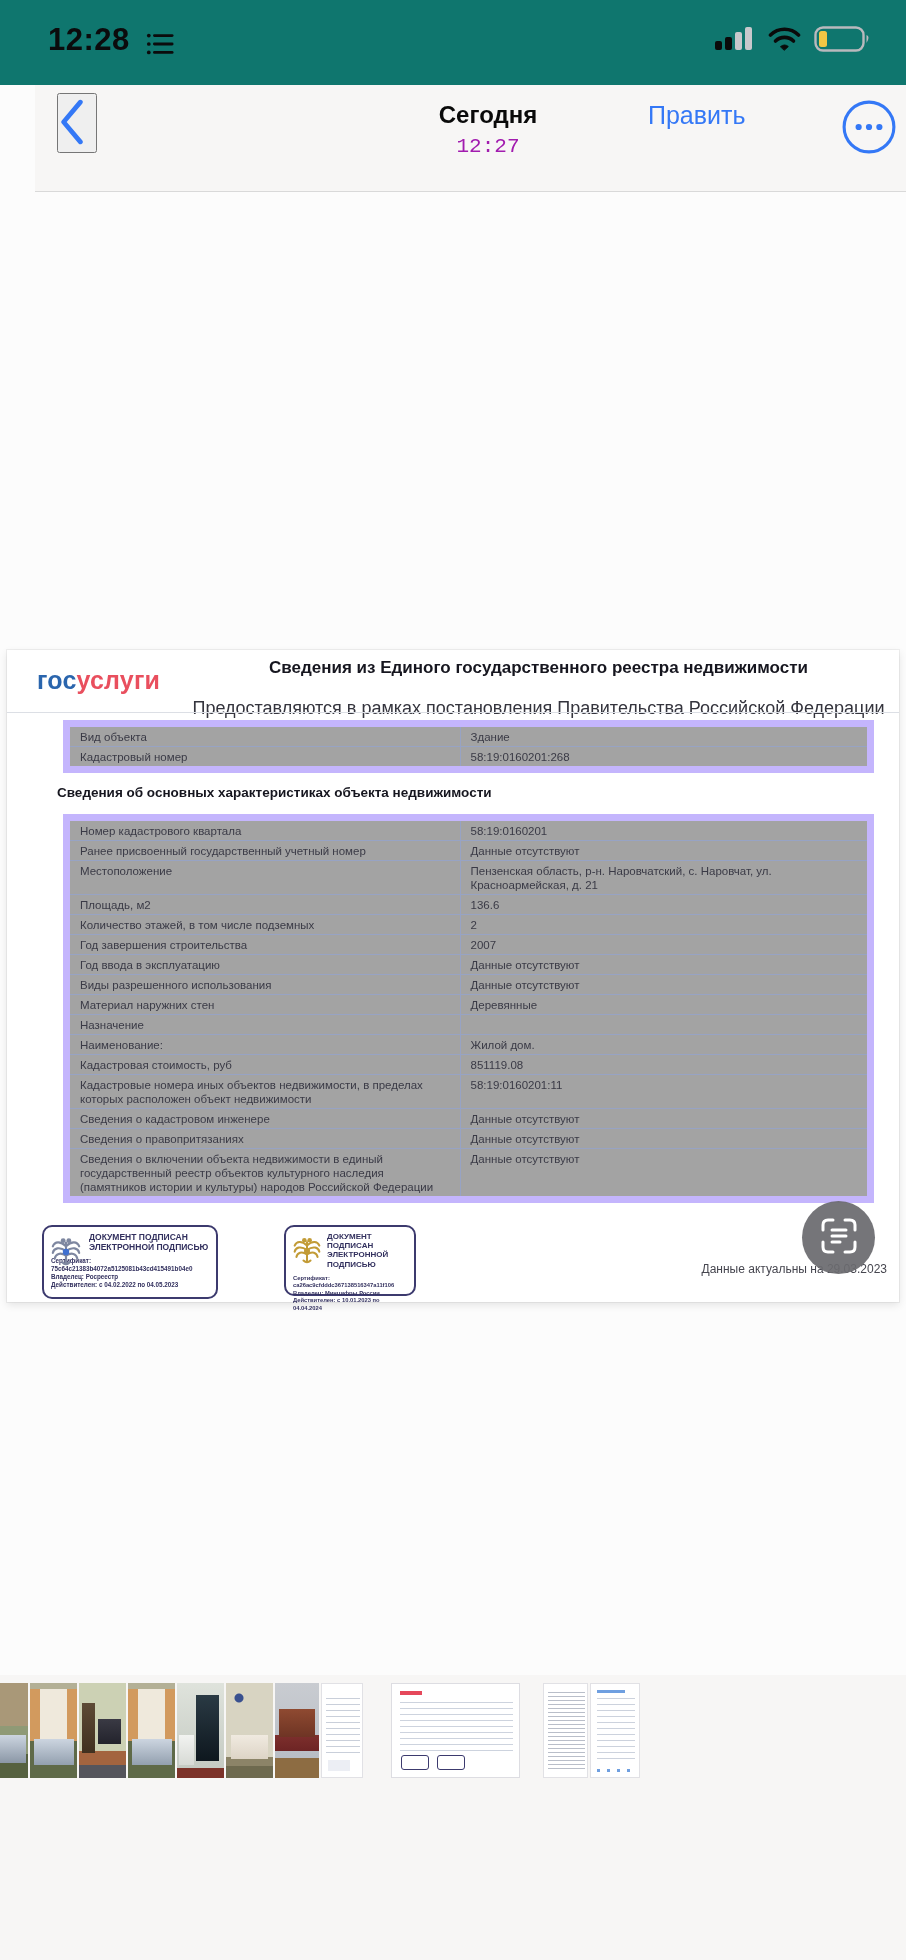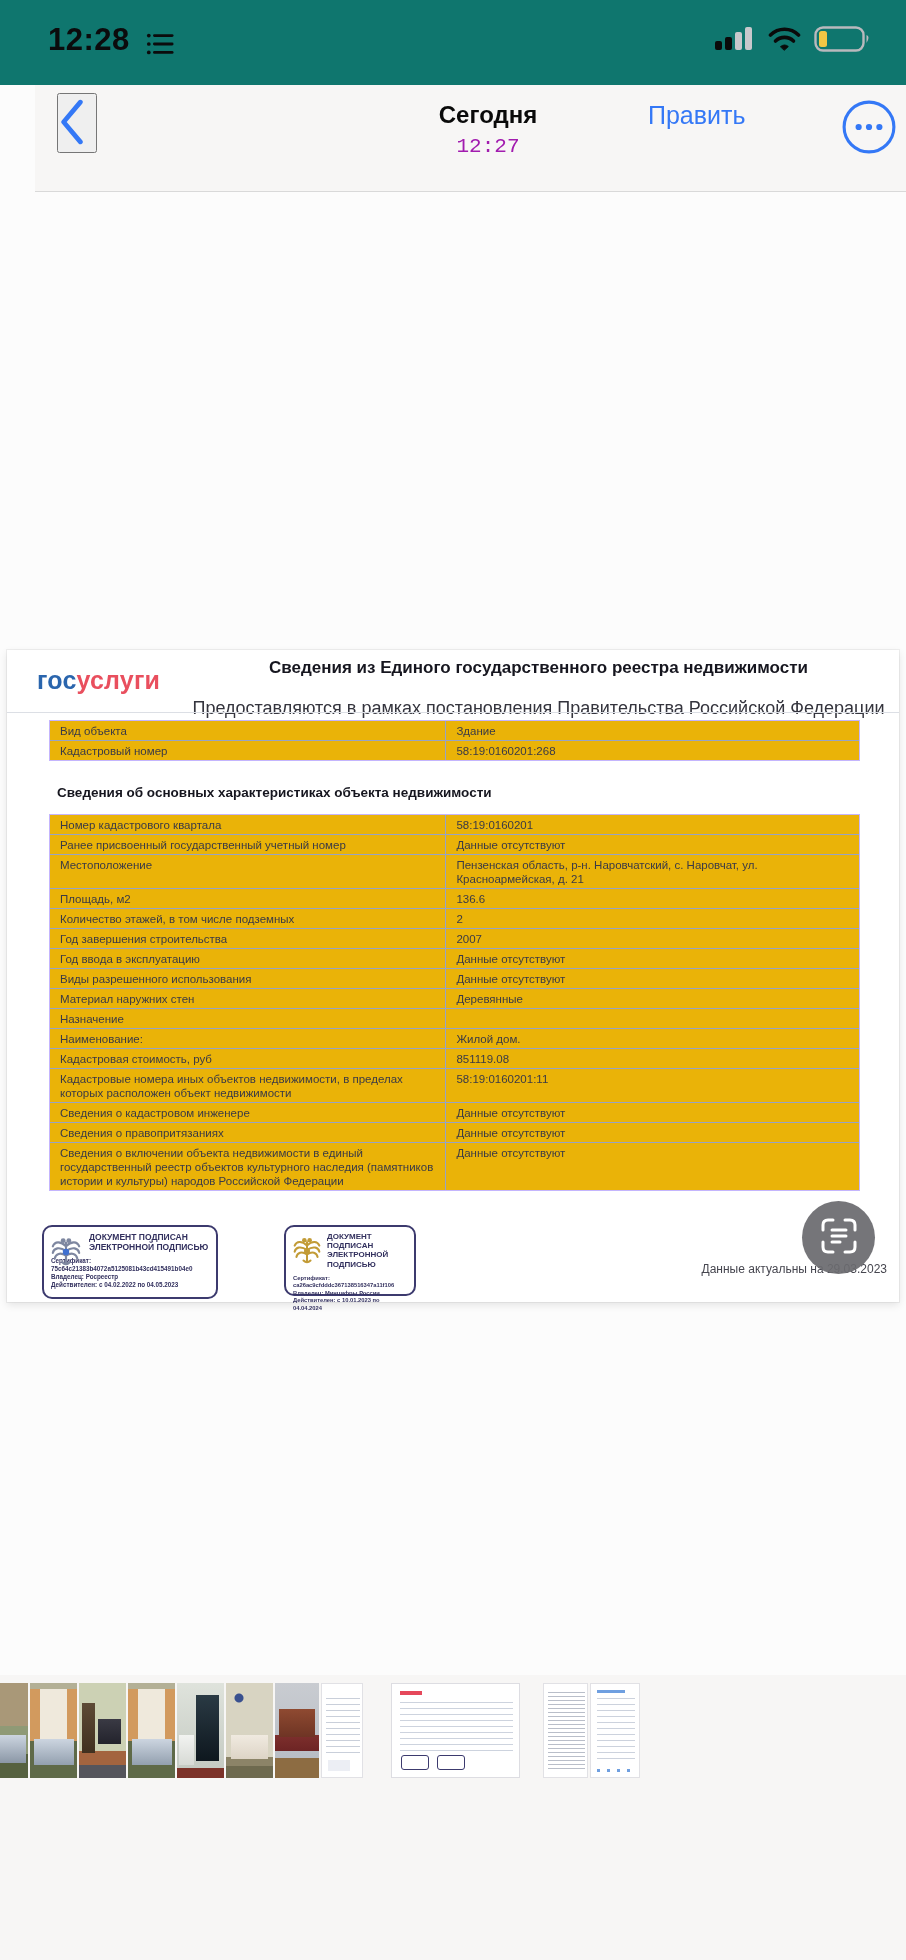--- a/index.html
+++ b/index.html
@@ -27,21 +27,21 @@
   
   .photo-area{position:absolute;top:193px;left:0;width:906px;height:1482px;background:#fcfcfc;}
   .doc-photo{position:absolute;left:7px;top:457px;width:892px;height:652px;background:#ffffff;
     box-shadow:0 0 0 1px rgba(0,0,0,.05),0 3px 8px rgba(0,0,0,.10);}
   .doc-logo{position:absolute;left:30px;top:16px;font-size:25px;font-weight:700;letter-spacing:.2px;}
   .doc-logo .lg-b{color:#2A65AD;} .doc-logo .lg-r{color:#E94F5E;}
   .doc-head-text{position:absolute;left:185px;right:14px;top:8px;text-align:center;}
   .doc-title{font-size:17px;font-weight:700;color:#16161f;}
   .doc-subtitle{font-size:18px;color:#34343d;margin-top:20px;}
   .head-divider{position:absolute;left:0;top:62px;width:100%;height:1px;background:#dcdfe5;}
-  .rtable{position:absolute;left:42px;width:811px;border:1px solid #c4b5fd;background:#eab308;}
+  .rtable{position:absolute;left:56px;width:811px;border:7px solid #c4b5fd;background:#a3a3a3;}
   .info-table{top:70px;}
   .main-table{top:164px;}
   .trow{display:flex;border-bottom:1px solid #97A3C4;}
   .trow:last-child{border-bottom:none;}
   .tcell{font-size:11.5px;line-height:14px;color:#3a3a46;padding:2.5px 10px;}
   .tlabel{width:49%;border-right:1px solid #97A3C4;}
   .tvalue{flex:1;}
   .section-title{position:absolute;left:50px;top:135px;font-size:13.5px;font-weight:700;color:#16161f;}
   
   .stamps{position:absolute;left:35px;top:575px;display:flex;gap:66px;align-items:flex-start;}

